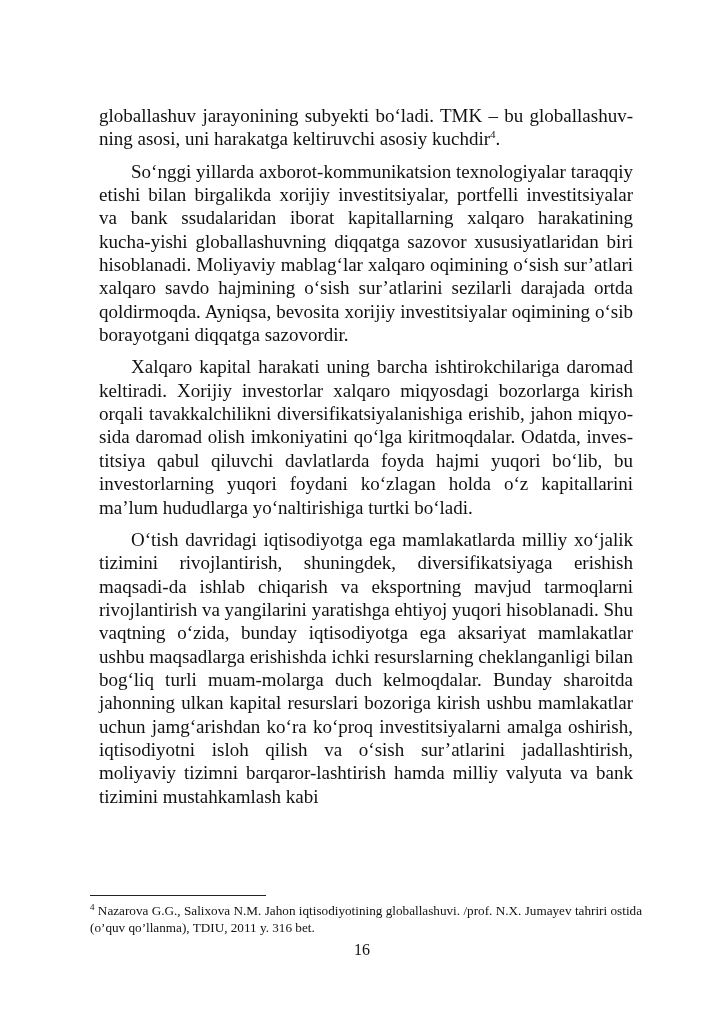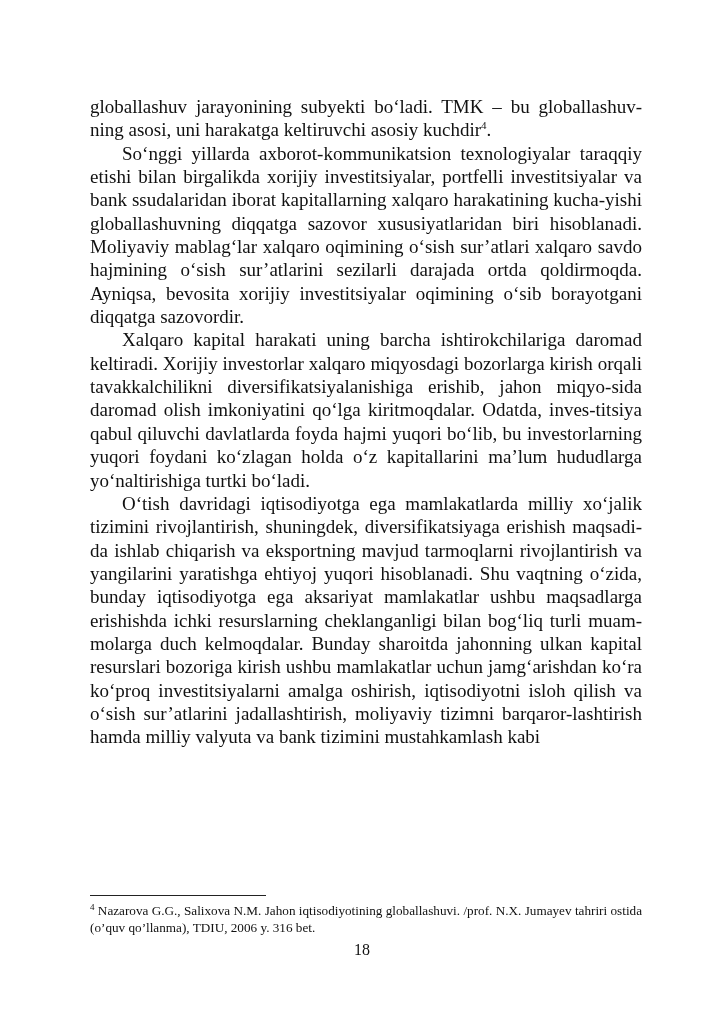--- a/index.html
+++ b/index.html
@@ -15,21 +15,21 @@
       font-family: "Liberation Serif", "DejaVu Serif", serif;
       color: #111111;
     }
     .page {
       position: absolute;
       left: 90px;
       top: 95px;
       width: 552px;
     }
     .para {
-      margin: 0;
+      margin: 9px;
       font-size: 19px;
       line-height: 23.35px;
       text-align: justify;
       text-align-last: left;
       hyphens: manual;
     }
     .para.indent {
       text-indent: 32px;
     }
     sup {
@@ -74,15 +74,15 @@
 
 <div class="page">
   <p class="para"><span>globallashuv jarayonining subyekti bo‘ladi. TMK – bu globallashuv-ning asosi, uni harakatga keltiruvchi asosiy kuchdir</span><sup>4</sup><span>.</span></p>
   <p class="para indent">So‘nggi yillarda axborot-kommunikatsion texnologiyalar taraqqiy etishi bilan birgalikda xorijiy investitsiyalar, portfelli investitsiyalar va bank ssudalaridan iborat kapitallarning xalqaro harakatining kucha-yishi globallashuvning diqqatga sazovor xususiyatlaridan biri hisoblanadi. Moliyaviy mablag‘lar xalqaro oqimining o‘sish sur’atlari xalqaro savdo hajmining o‘sish sur’atlarini sezilarli darajada ortda qoldirmoqda. Ayniqsa, bevosita xorijiy investitsiyalar oqimining o‘sib borayotgani diqqatga sazovordir.</p>
   <p class="para indent">Xalqaro kapital harakati uning barcha ishtirokchilariga daromad keltiradi. Xorijiy investorlar xalqaro miqyosdagi bozorlarga kirish orqali tavakkalchilikni diversifikatsiyalanishiga erishib, jahon miqyo-sida daromad olish imkoniyatini qo‘lga kiritmoqdalar. Odatda, inves-titsiya qabul qiluvchi davlatlarda foyda hajmi yuqori bo‘lib, bu investorlarning yuqori foydani ko‘zlagan holda o‘z kapitallarini ma’lum hududlarga yo‘naltirishiga turtki bo‘ladi.</p>
   <p class="para indent">O‘tish davridagi iqtisodiyotga ega mamlakatlarda milliy xo‘jalik tizimini rivojlantirish, shuningdek, diversifikatsiyaga erishish maqsadi-da ishlab chiqarish va eksportning mavjud tarmoqlarni rivojlantirish va yangilarini yaratishga ehtiyoj yuqori hisoblanadi. Shu vaqtning o‘zida, bunday iqtisodiyotga ega aksariyat mamlakatlar ushbu maqsadlarga erishishda ichki resurslarning cheklanganligi bilan bog‘liq turli muam-molarga duch kelmoqdalar. Bunday sharoitda jahonning ulkan kapital resurslari bozoriga kirish ushbu mamlakatlar uchun jamg‘arishdan ko‘ra ko‘proq investitsiyalarni amalga oshirish, iqtisodiyotni isloh qilish va o‘sish sur’atlarini jadallashtirish, moliyaviy tizimni barqaror-lashtirish hamda milliy valyuta va bank tizimini mustahkamlash kabi</p>
 </div>
 
 <div class="footnote-rule"></div>
 
-<p class="footnote"><sup>4</sup><span> Nazarova G.G., Salixova N.M. Jahon iqtisodiyotining globallashuvi. /prof. N.X. Jumayev tahriri ostida (o’quv qo’llanma), TDIU, 2006 y. 316 bet.</span></p>
+<p class="footnote"><sup>4</sup><span> Nazarova G.G., Salixova N.M. Jahon iqtisodiyotining globallashuvi. /prof. N.X. Jumayev tahriri ostida (o’quv qo’llanma), TDIU, 2011 y. 316 bet.</span></p>
 
-<div class="page-number">18</div>
+<div class="page-number">16</div>
 
 </body></html>

